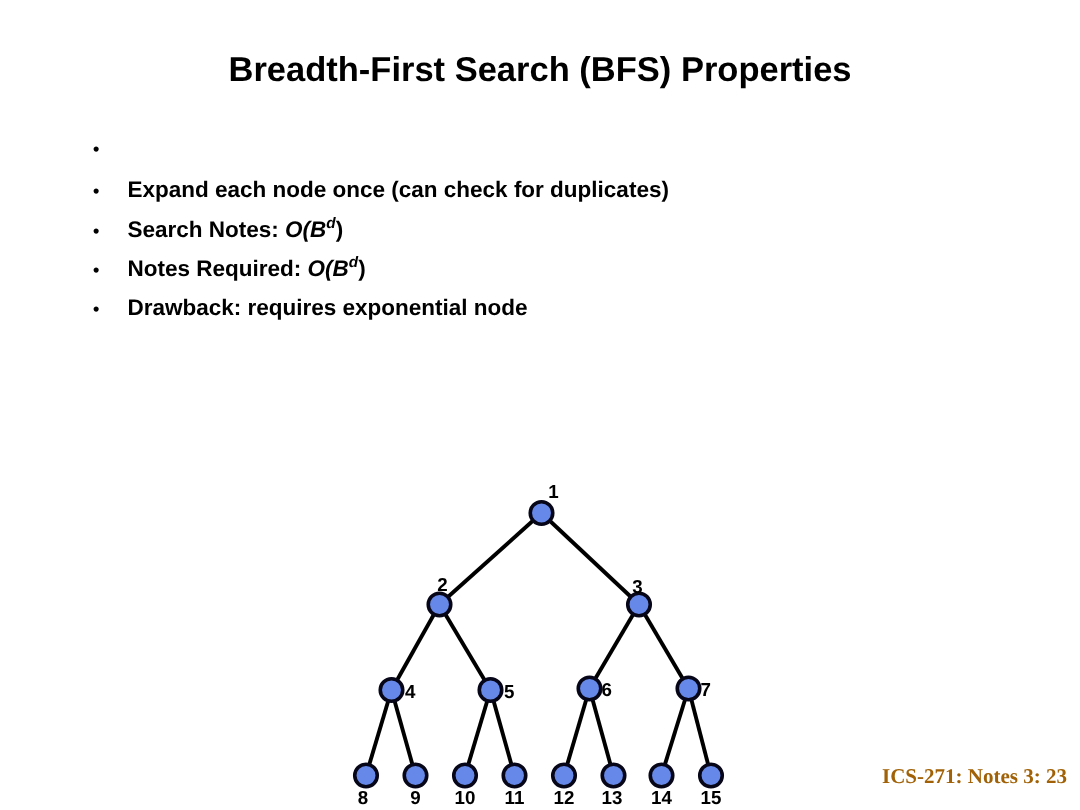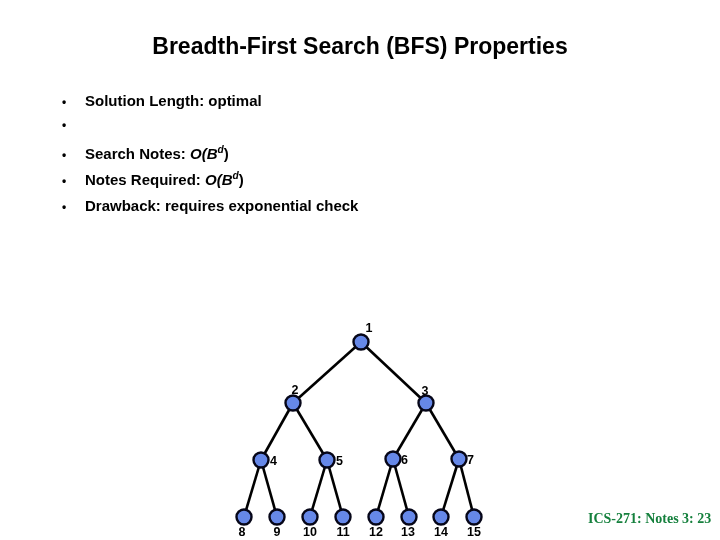--- a/index.html
+++ b/index.html
@@ -62,50 +62,50 @@
     top: 0;
     left: 0;
   }
   .footer {
     position: absolute;
     top: 511px;
     left: 588px;
     font-family: "Liberation Serif", serif;
     font-size: 14px;
     font-weight: bold;
-    color: #15803d;
+    color: #a16207;
     white-space: nowrap;
   }
 </style>
 </head>
 <body>
 
 <div class="slide">
 
   <h1 class="title">Breadth-First Search (BFS) Properties</h1>
 
   <ul class="bullets">
     <li>
       <span class="dot">•</span>
-      <span class="btxt">Solution Length: optimal</span>
     </li>
     <li>
       <span class="dot">•</span>
+      <span class="btxt">Expand each node once (can check for duplicates)</span>
     </li>
     <li>
       <span class="dot">•</span>
       <span class="btxt"><span>Search Notes: </span><i>O(B</i><sup><i>d</i></sup><span>)</span></span>
     </li>
     <li>
       <span class="dot">•</span>
       <span class="btxt"><span>Notes Required: </span><i>O(B</i><sup><i>d</i></sup><span>)</span></span>
     </li>
     <li>
       <span class="dot">•</span>
-      <span class="btxt">Drawback: requires exponential check</span>
+      <span class="btxt">Drawback: requires exponential node</span>
     </li>
   </ul>
 
   <svg id="tree-svg" width="720" height="540" viewBox="0 0 720 540">
       <line x1="361" y1="342" x2="293" y2="403" stroke="#000000" stroke-width="2.6"></line>
       <line x1="361" y1="342" x2="426" y2="403" stroke="#000000" stroke-width="2.6"></line>
       <line x1="293" y1="403" x2="261" y2="460" stroke="#000000" stroke-width="2.6"></line>
       <line x1="293" y1="403" x2="327" y2="460" stroke="#000000" stroke-width="2.6"></line>
       <line x1="426" y1="403" x2="393" y2="459" stroke="#000000" stroke-width="2.6"></line>
       <line x1="426" y1="403" x2="459" y2="459" stroke="#000000" stroke-width="2.6"></line>

